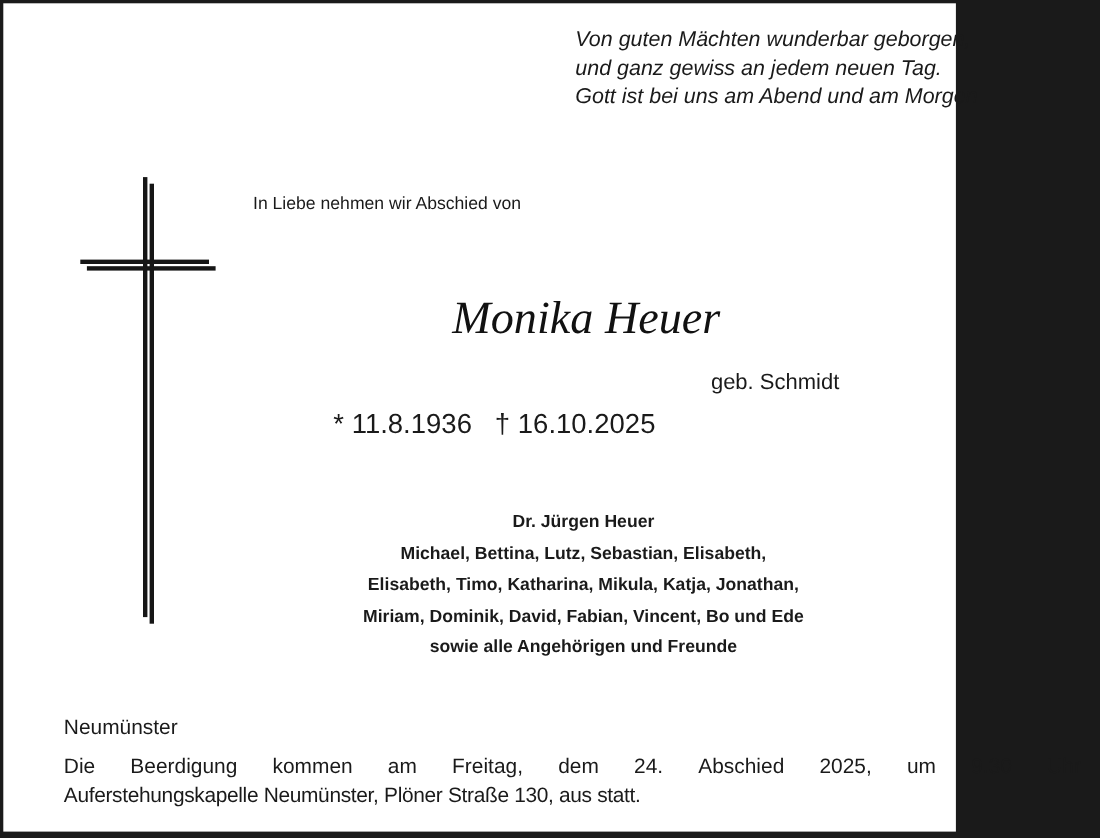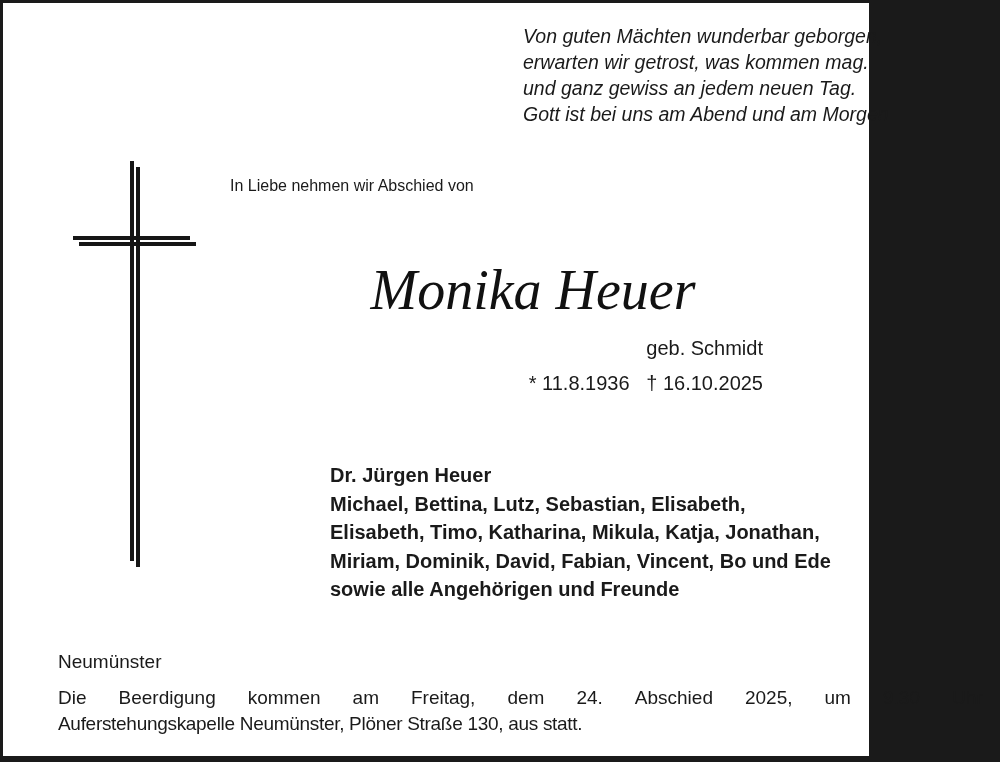--- a/index.html
+++ b/index.html
@@ -29,56 +29,55 @@
     .cross-h1 { left: 70px; top: 233px; width: 117px; height: 4px; }
     .cross-h2 { left: 76px; top: 239px; width: 117px; height: 4px; }
     .intro {
       position: absolute; left: 227px; top: 174px;
       font-size: 16px; color: #1a1a1a; white-space: nowrap;
     }
     .name {
       position: absolute; left: 300px; width: 460px; top: 252px;
       text-align: center;
       font-family: "Liberation Serif", serif; font-style: italic;
-      font-size: 56px; line-height: 70px; color: #111;
+      font-size: 42px; line-height: 70px; color: #111;
       white-space: nowrap;
     }
     .nee {
       position: absolute; left: 300px; width: 460px; top: 334px;
       text-align: right; font-size: 20px; color: #1a1a1a;
     }
     .dates {
       position: absolute; left: 300px; width: 460px; top: 369px;
-      text-align: right; font-size: 20px; color: #1a1a1a;
+      text-align: left; font-size: 25px; color: #1a1a1a;
       white-space: pre;
     }
     .mourners {
       position: absolute; left: 327px; top: 458px;
-      font-weight: bold; font-size: 20px; line-height: 28.5px; color: #1a1a1a;
+      font-weight: bold; font-size: 16px; line-height: 28.5px; color: #1a1a1a; text-align: center;
     }
     .mourners div { white-space: nowrap; }
     .place {
       position: absolute; left: 55px; top: 648px;
       font-size: 19px; color: #1a1a1a;
     }
     .funeral {
       position: absolute; left: 55px; top: 682px; width: 898px;
       font-size: 19px; line-height: 26px; color: #1a1a1a;
     }
     .funeral .l1 { text-align: justify; text-align-last: justify; white-space: nowrap; display: flex; justify-content: space-between; gap: 32px; }
     .funeral .l2 { white-space: nowrap; letter-spacing: -0.3px; }
   </style>
 </head>
 <body>
 
 <div class="card">
 
   <div class="poem">
     <div>Von guten Mächten wunderbar geborgen,</div>
-    <div>erwarten wir getrost, was kommen mag.</div>
     <div>und ganz gewiss an jedem neuen Tag.</div>
     <div>Gott ist bei uns am Abend und am Morgen</div>
   </div>
 
   <div>
     <div class="cross-v1"></div>
     <div class="cross-v2"></div>
     <div class="cross-h1"></div>
     <div class="cross-h2"></div>
   </div>

